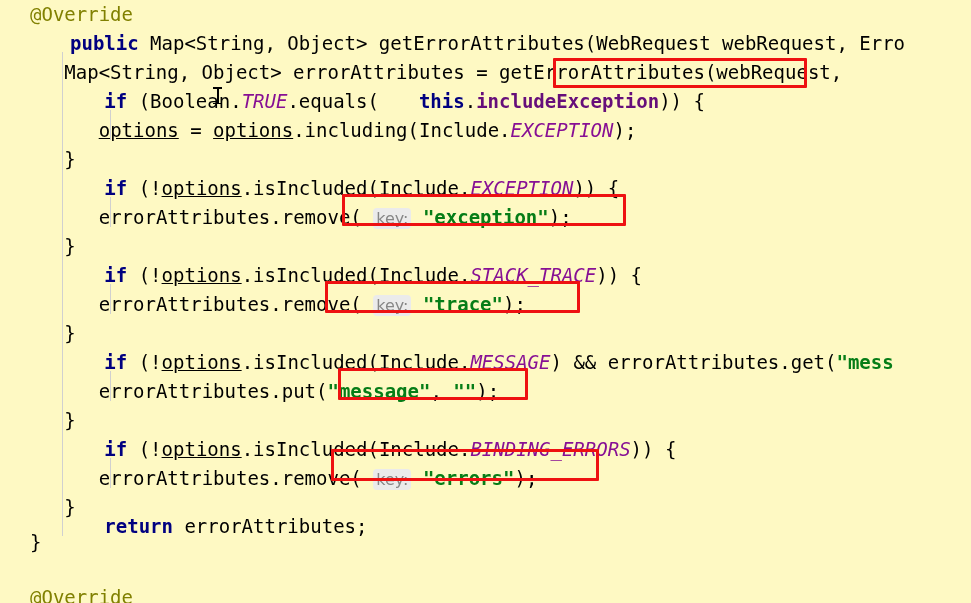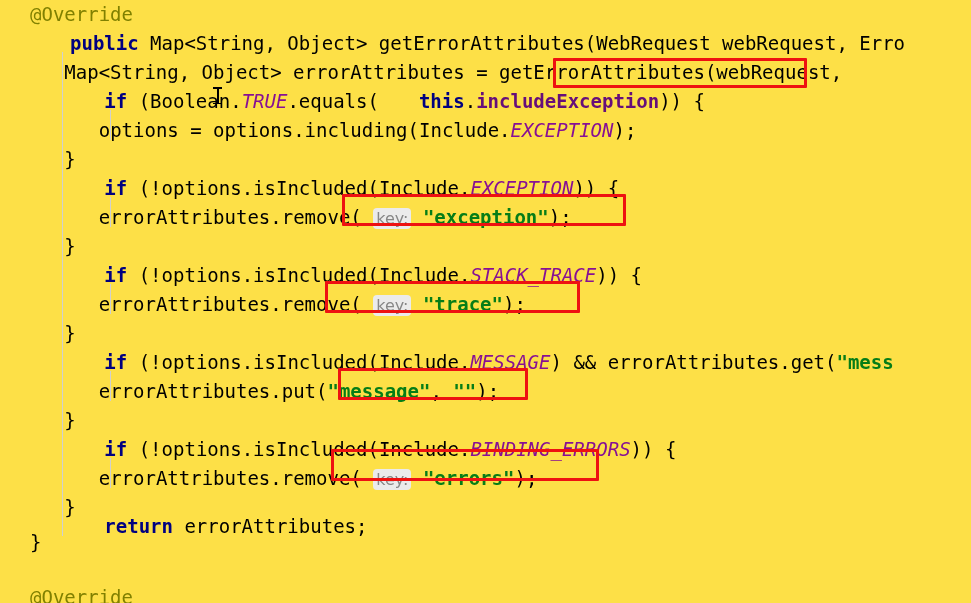--- a/index.html
+++ b/index.html
@@ -11,21 +11,21 @@
     width: 971px;
     height: 603px;
     overflow: hidden;
     font-family: "DejaVu Sans Mono", "Liberation Mono", monospace;
   }
 
   #editor {
     position: relative;
     width: 971px;
     height: 603px;
-    background: #fde047;
+    background: #fef9c3;
     overflow: hidden;
   }
 
   
   .code-layer {
     position: absolute;
     left: 0;
     top: 0;
     width: 971px;
     height: 603px;
@@ -51,21 +51,21 @@
     background: #d0d0d0;
   }
 
   
   .kw       { color: #000080; font-weight: bold; margin-left: 40px; }        
   .plain    { color: #000000; }
   .anno     { color: #808000; }                            
   .field    { color: #660e7a; font-weight: bold; }                            
   .const    { color: #871094; font-style: italic; }        
   .str      { color: #067d17; font-weight: bold; }         
-  .under    { text-decoration-color: #000000; }
+  .under    { text-decoration: underline; text-decoration-color: #000000; }
 
   
   .hint {
     color: #878787;
     background: #ebebeb;
     border-radius: 4px;
     padding: 1px 3px 1px 3px;
     font-size: 16px;
     font-family: "DejaVu Sans", "Liberation Sans", sans-serif;
     margin-top: 37px;

